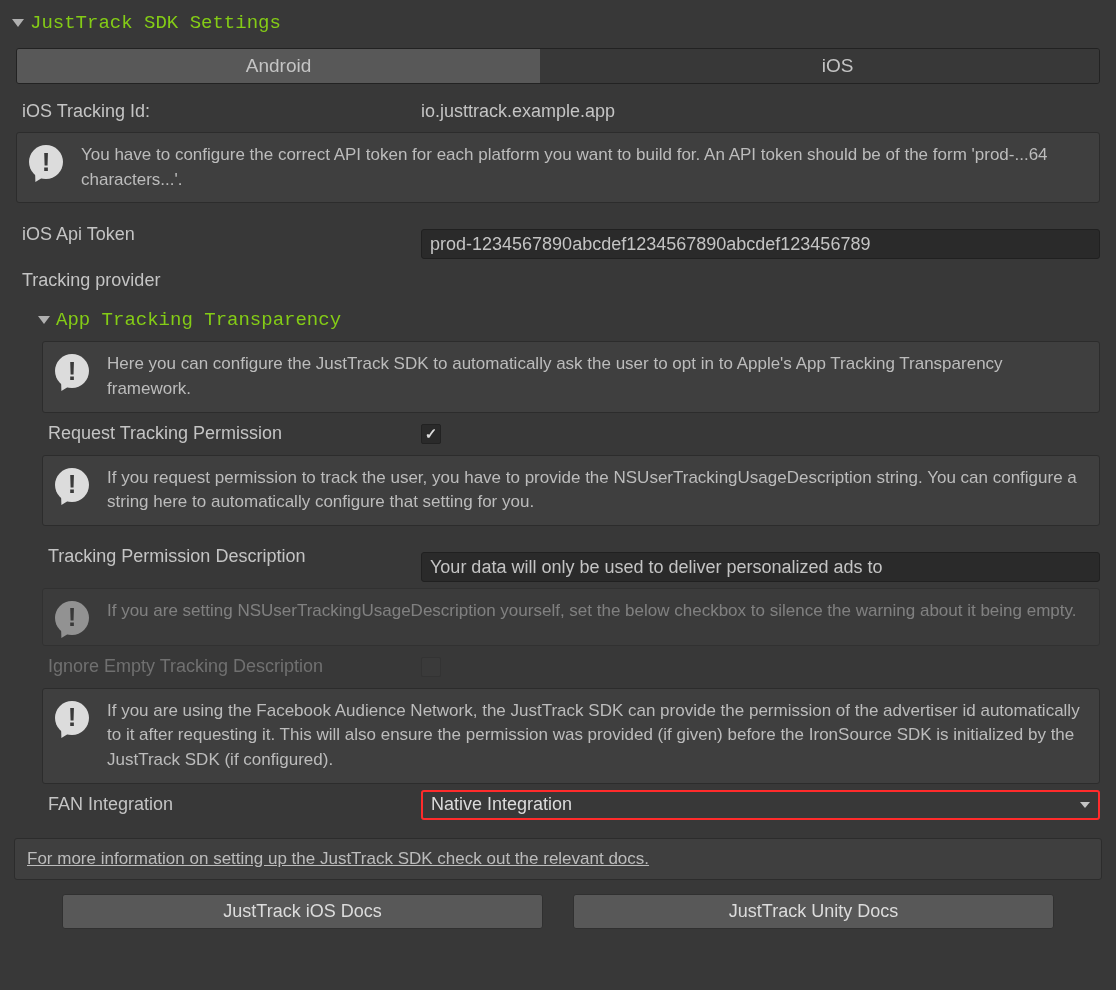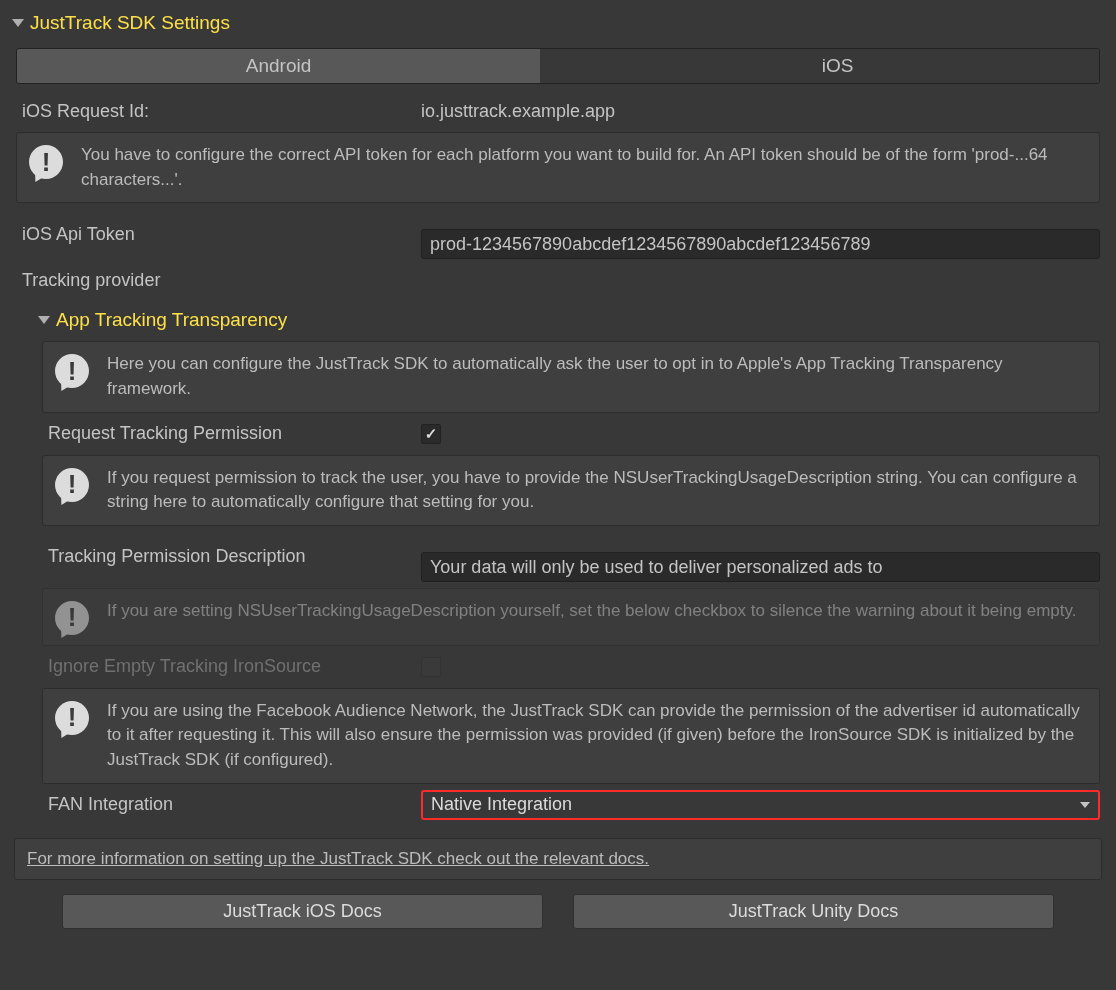--- a/index.html
+++ b/index.html
@@ -18,22 +18,23 @@
     border-right: 6px solid transparent;
     border-top: 8px solid #b0b0b0;
     margin-right: 6px;
     vertical-align: middle;
   }
   .section-header {
     display: flex;
     align-items: center;
     padding: 4px 0;
     font-size: 19px;
-    color: #fde047;
-    cursor: pointer;
+    color: #84cc16;
+    cursor: pointer;
+    font-family: Liberation Mono, monospace;
   }
   .tab-row {
     display: flex;
     margin: 10px 4px 12px 4px;
     border: 1px solid #222;
     border-radius: 3px;
     overflow: hidden;
     gap: 36px;
   }
   .tab {
@@ -204,21 +205,21 @@
   <span class="triangle"></span>
   <span>JustTrack SDK Settings</span>
 </div>
 
 <div class="tab-row">
   <div class="tab active">Android</div>
   <div class="tab">iOS</div>
 </div>
 
 <div class="form-row">
-  <div class="form-label">iOS Request Id:</div>
+  <div class="form-label">iOS Tracking Id:</div>
   <div class="form-value">io.justtrack.example.app</div>
 </div>
 
 <div class="info-box">
   <div class="info-icon">
       <div class="info-bubble">!</div>
     </div>
   <div class="info-text">You have to configure the correct API token for each platform you want to build for. An API token should be of the form 'prod-...64 characters...'.</div>
 </div>
 
@@ -262,21 +263,21 @@
   </div>
 
   <div class="info-box dim">
     <div class="info-icon">
         <div class="info-bubble">!</div>
       </div>
     <div class="info-text">If you are setting NSUserTrackingUsageDescription yourself, set the below checkbox to silence the warning about it being empty.</div>
   </div>
 
   <div class="form-row">
-    <div class="form-label disabled">Ignore Empty Tracking IronSource</div>
+    <div class="form-label disabled">Ignore Empty Tracking Description</div>
     <div class="checkbox disabled"></div>
   </div>
 
   <div class="info-box">
     <div class="info-icon">
         <div class="info-bubble">!</div>
       </div>
     <div class="info-text">If you are using the Facebook Audience Network, the JustTrack SDK can provide the permission of the advertiser id automatically to it after requesting it. This will also ensure the permission was provided (if given) before the IronSource SDK is initialized by the JustTrack SDK (if configured).</div>
   </div>
 

